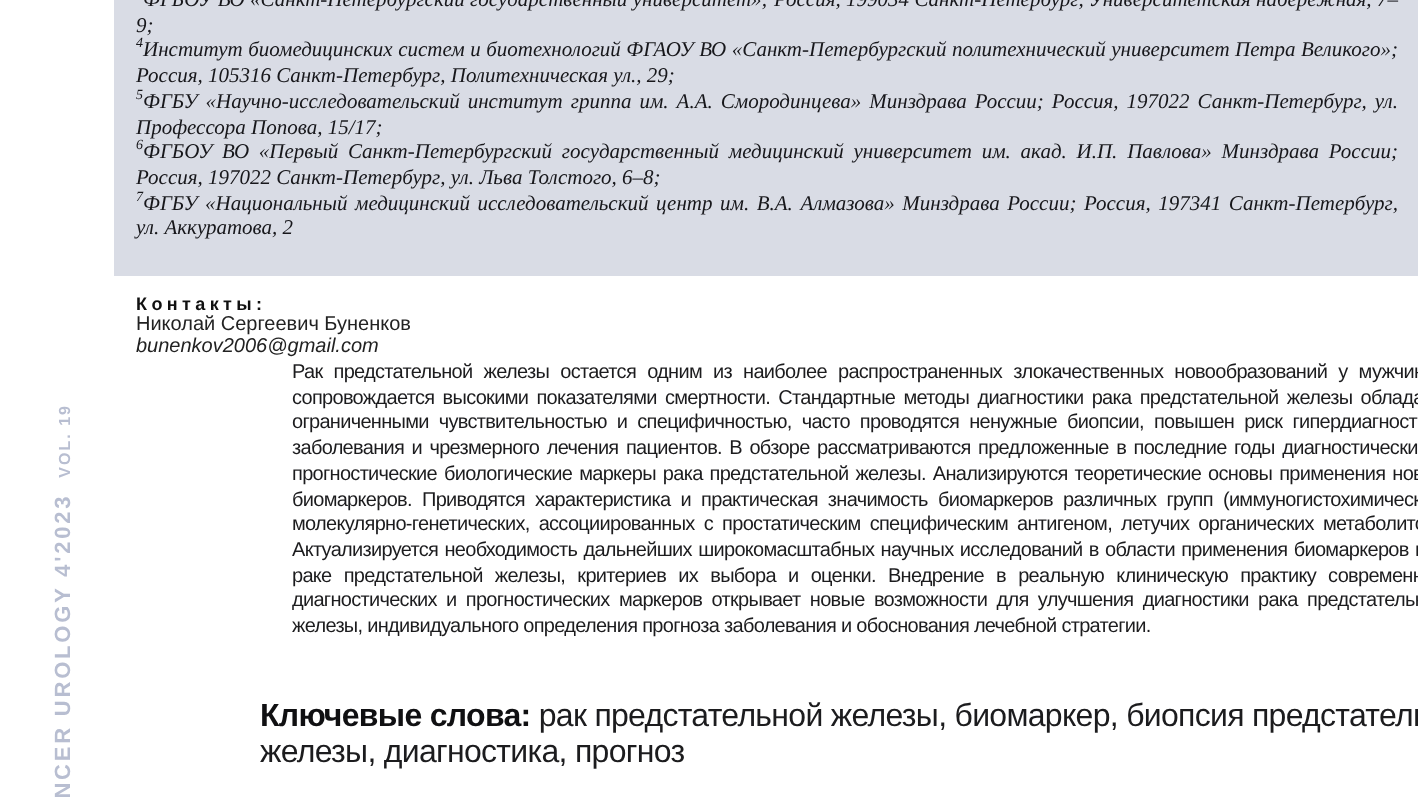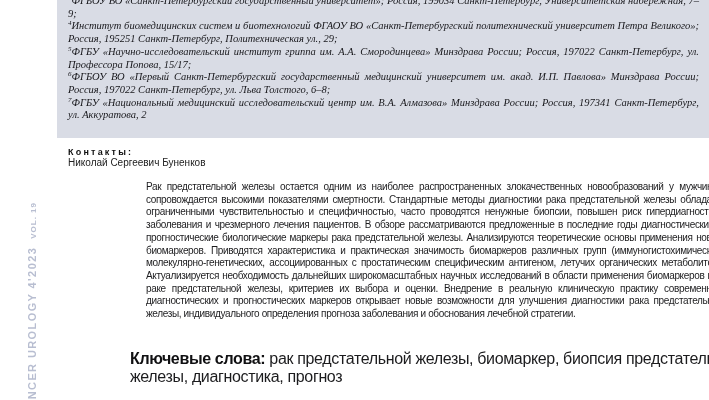--- a/index.html
+++ b/index.html
@@ -60,30 +60,31 @@
   .vbanner .vol { font-size:8px; letter-spacing:1px; margin-left:8px; }
 </style>
 </head>
 <body>
 
 <div class="page">
 
   <div class="aff-block">
     <div class="aff-text">
       <span class="aff-item"><sup>3</sup><span>ФГБОУ ВО «Санкт-Петербургский государственный университет»; Россия, 199034 Санкт-Петербург, Университетская набережная, 7–9;</span><br></span>
-      <span class="aff-item"><sup>4</sup><span>Институт биомедицинских систем и биотехнологий ФГАОУ ВО «Санкт-Петербургский политехнический университет Петра Великого»; Россия, 195251 Санкт-Петербург, Политехническая ул., 29;</span><br></span>
+      <span class="aff-item"><sup>4</sup><span>Институт биомедицинских систем и биотехнологий ФГАОУ ВО «Санкт-Петербургский политехнический университет Петра Великого»; Россия, 105316 Санкт-Петербург, Политехническая ул., 29;</span><br></span>
       <span class="aff-item"><sup>5</sup><span>ФГБУ «Научно-исследовательский институт гриппа им. А.А. Смородинцева» Минздрава России; Россия, 197022 Санкт-Петербург, ул. Профессора Попова, 15/17;</span><br></span>
       <span class="aff-item"><sup>6</sup><span>ФГБОУ ВО «Первый Санкт-Петербургский государственный медицинский университет им. акад. И.П. Павлова» Минздрава России; Россия, 197022 Санкт-Петербург, ул. Льва Толстого, 6–8;</span><br></span>
       <span class="aff-item"><sup>7</sup><span>ФГБУ «Национальный медицинский исследовательский центр им. В.А. Алмазова» Минздрава России; Россия, 197341 Санкт-Петербург, ул. Аккуратова, 2</span></span>
     </div>
   </div>
 
   <div class="contacts">
     <span class="contacts-label">Контакты:</span>
     <span class="contact-name">Николай Сергеевич Буненков</span>
+    <a class="contact-email">bunenkov2006@gmail.com</a>
   </div>
 
   <div class="abstract">Рак предстательной железы остается одним из наиболее распространенных злокачественных новообразований у мужчин и сопровождается высокими показателями смертности. Стандартные методы диагностики рака предстательной железы обладают ограниченными чувствительностью и специфичностью, часто проводятся ненужные биопсии, повышен риск гипердиагностики заболевания и чрезмерного лечения пациентов. В обзоре рассматриваются предложенные в последние годы диагностические и прогностические биологические маркеры рака предстательной железы. Анализируются теоретические основы применения новых биомаркеров. Приводятся характеристика и практическая значимость биомаркеров различных групп (иммуногистохимических, молекулярно-генетических, ассоциированных с простатическим специфическим антигеном, летучих органических метаболитов). Актуализируется необходимость дальнейших широкомасштабных научных исследований в области применения биомаркеров при раке предстательной железы, критериев их выбора и оценки. Внедрение в реальную клиническую практику современных диагностических и прогностических маркеров открывает новые возможности для улучшения диагностики рака предстательной железы, индивидуального определения прогноза заболевания и обоснования лечебной стратегии.</div>
 
   <div class="keywords"><b>Ключевые слова:</b><span> рак предстательной железы, биомаркер, биопсия предстательной железы, диагностика, прогноз</span></div>
 
 
   <div class="vbanner">
     <span>CANCER UROLOGY 4'2023</span><span class="vol">VOL. 19</span>
   </div>

